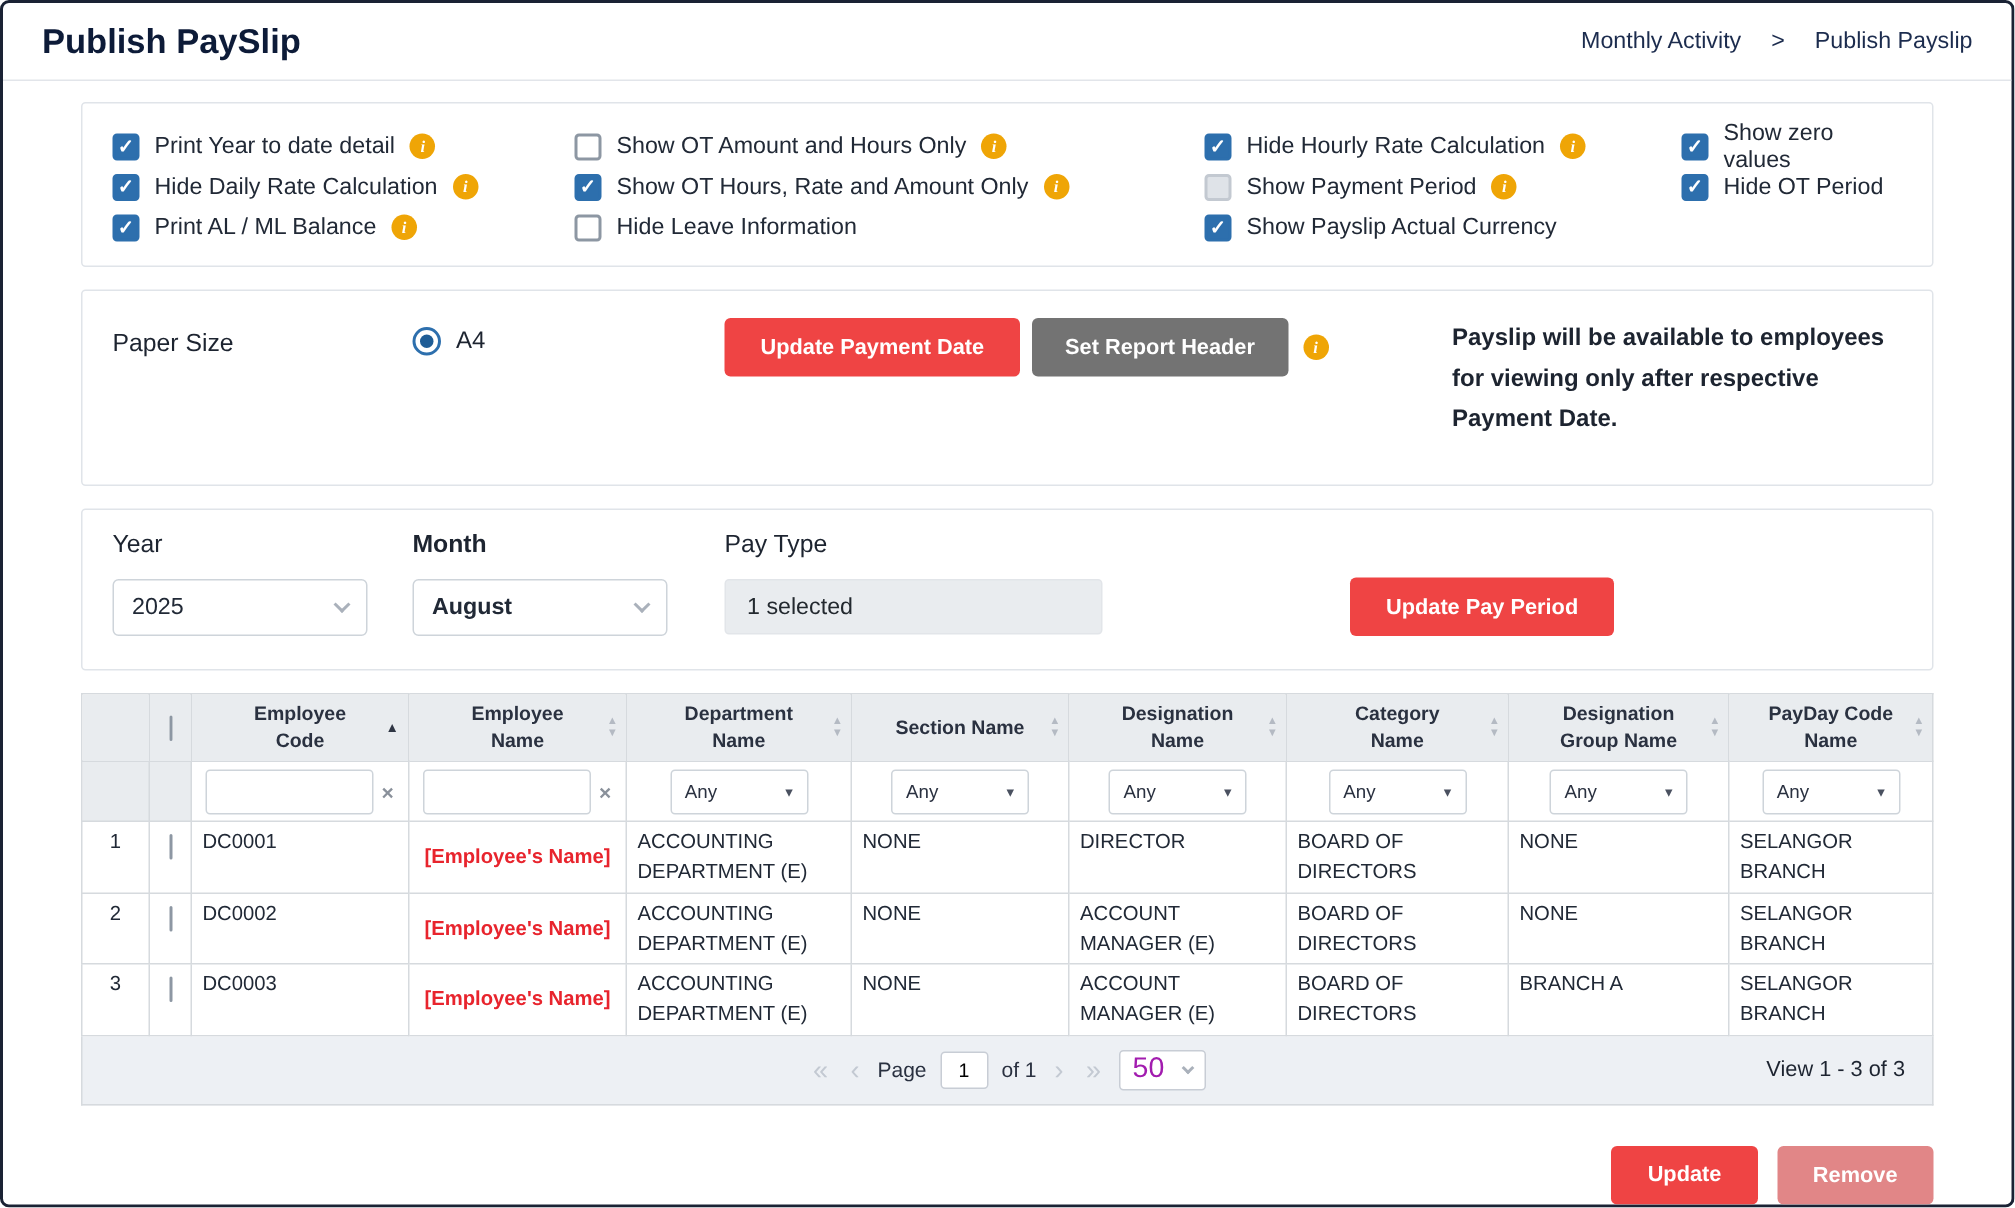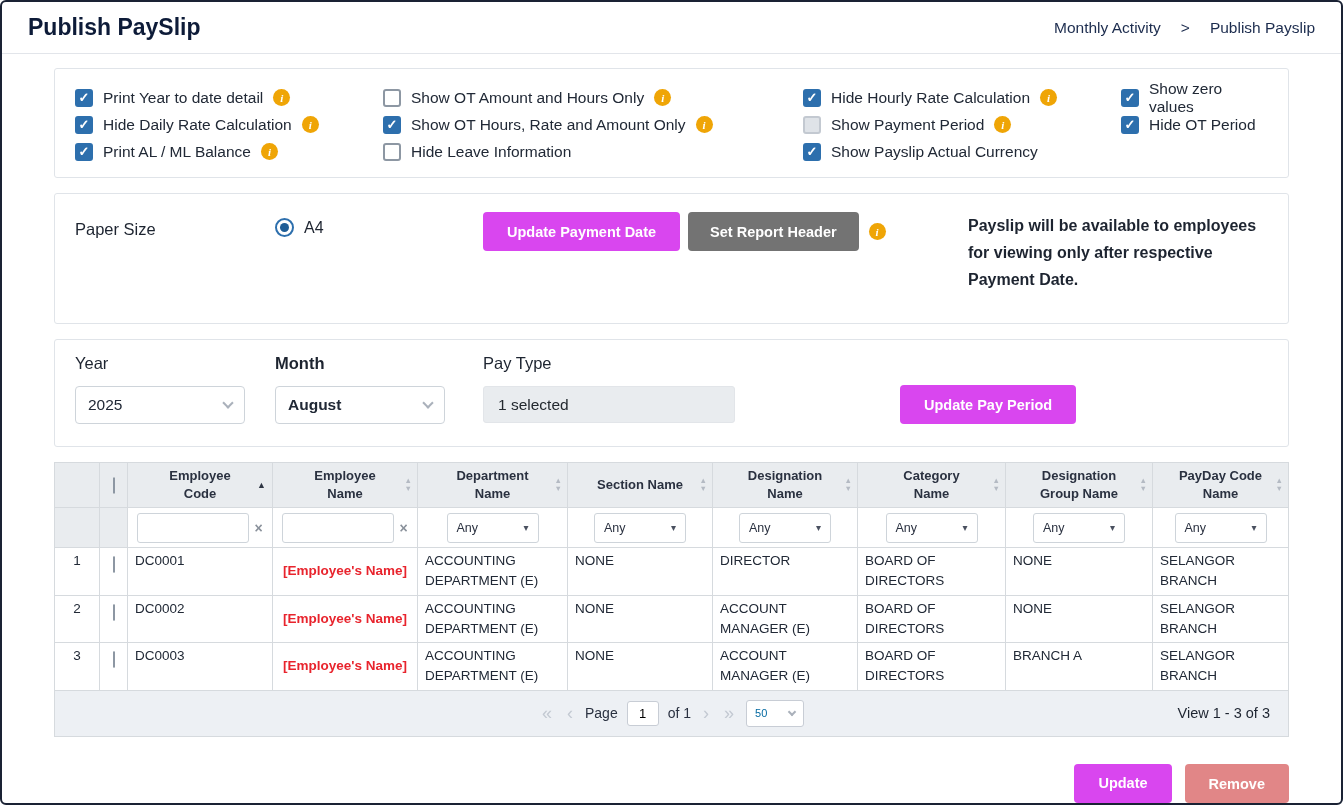--- a/index.html
+++ b/index.html
@@ -29,21 +29,21 @@
   .info { width:17px; height:17px; flex:0 0 17px; border-radius:50%; background:#efa506; color:#fff; font-size:11px; font-weight:bold; font-style:italic; display:inline-flex; align-items:center; justify-content:center; cursor:pointer; font-family:"Liberation Serif", serif; }
 
   
   .paper-panel { padding:18px 20px 30px 20px; display:flex; align-items:flex-start; }
   .paper-label { width:200px; font-size:16.5px; color:#1d2430; padding-top:8px; }
   .radio-group { width:208px; display:flex; align-items:center; gap:10px; padding-top:6px; cursor:pointer; }
   .radio { width:19px; height:19px; border:2px solid #2d6fad; border-radius:50%; position:relative; background:#fff; cursor:pointer; }
   .radio.checked::after { content:""; position:absolute; inset:3px; background:#1f5d96; border-radius:50%; }
   .radio-label { font-size:16px; color:#1d2430; }
   .btn { border:none; border-radius:4px; font-family:"Liberation Sans", sans-serif; font-weight:bold; font-size:14.5px; cursor:pointer; }
-  .btn-navy { background:#d946ef; color:#fff; height:39px; padding:0 24px; }
+  .btn-navy { background:#ef4444; color:#fff; height:39px; padding:0 24px; }
   .btn-yellow { background:#737373; color:#fff; height:39px; padding:0 22px; margin-left:8px; }
   .paper-panel .info { margin-left:10px; margin-top:11px; }
   .note { margin-left:auto; width:300px; font-size:16px; line-height:27px; color:#1d2430;font-weight:bold; }
 
   
   .period-panel { padding:14px 20px 22px 20px; display:flex; align-items:flex-start; }
   .field-label { font-size:16.5px; color:#1d2430; margin-bottom:13px; }
   .field.month { margin-left:30px;font-weight:bold; }
   .field.paytype { margin-left:38px; }
   .select { width:170px; height:38px; border:1px solid #ced4da; border-radius:4px; padding:0 12px; display:flex; align-items:center; justify-content:space-between; font-size:15.5px; color:#212936; cursor:pointer; background:#fff; }
@@ -73,21 +73,21 @@
   .data-row td.chk { text-align:center; padding-top:7px; }
   .data-row td.chk .cb { margin:0 auto; }
   .data-row td.red { color:#e8242d; font-weight:bold; text-align:center; vertical-align:middle; }
 
   
   .pager { height:46px; background:#edf0f4; border:1px solid #d6dade; border-top:none; position:relative; display:flex; align-items:center; justify-content:center; }
   .pager-center { display:flex; align-items:center; gap:9px; }
   .pg-btn { color:#c3c9d2; font-size:18px; cursor:pointer; padding:0 3px; }
   .pg-label { font-size:14px; color:#2a3140; }
   .pg-input { width:32px; height:25px; border:1px solid #c8cdd5; border-radius:3px; text-align:center; font-size:13px; font-family:"Liberation Sans", sans-serif; }
-  .pg-size { width:58px; height:27px; background:#fff; border:1px solid #c8cdd5; border-radius:3px; display:flex; align-items:center; justify-content:space-between; padding:0 8px; font-size:11px; color:#0369a1; cursor:pointer; }
+  .pg-size { width:58px; height:27px; background:#fff; border:1px solid #c8cdd5; border-radius:3px; display:flex; align-items:center; justify-content:space-between; padding:0 8px; font-size:19px; color:#a21caf; cursor:pointer; }
   .view-info { position:absolute; right:18px; font-size:14.5px; color:#1d2430; }
 
   
   .footer { display:flex; justify-content:flex-end; gap:13px; padding:27px 0 20px 0; }
   .btn-remove { background:#e18687; color:#fff; height:39px; padding:12px 24px; }
 </style>
 </head>
 <body>
 
 <div class="page">

